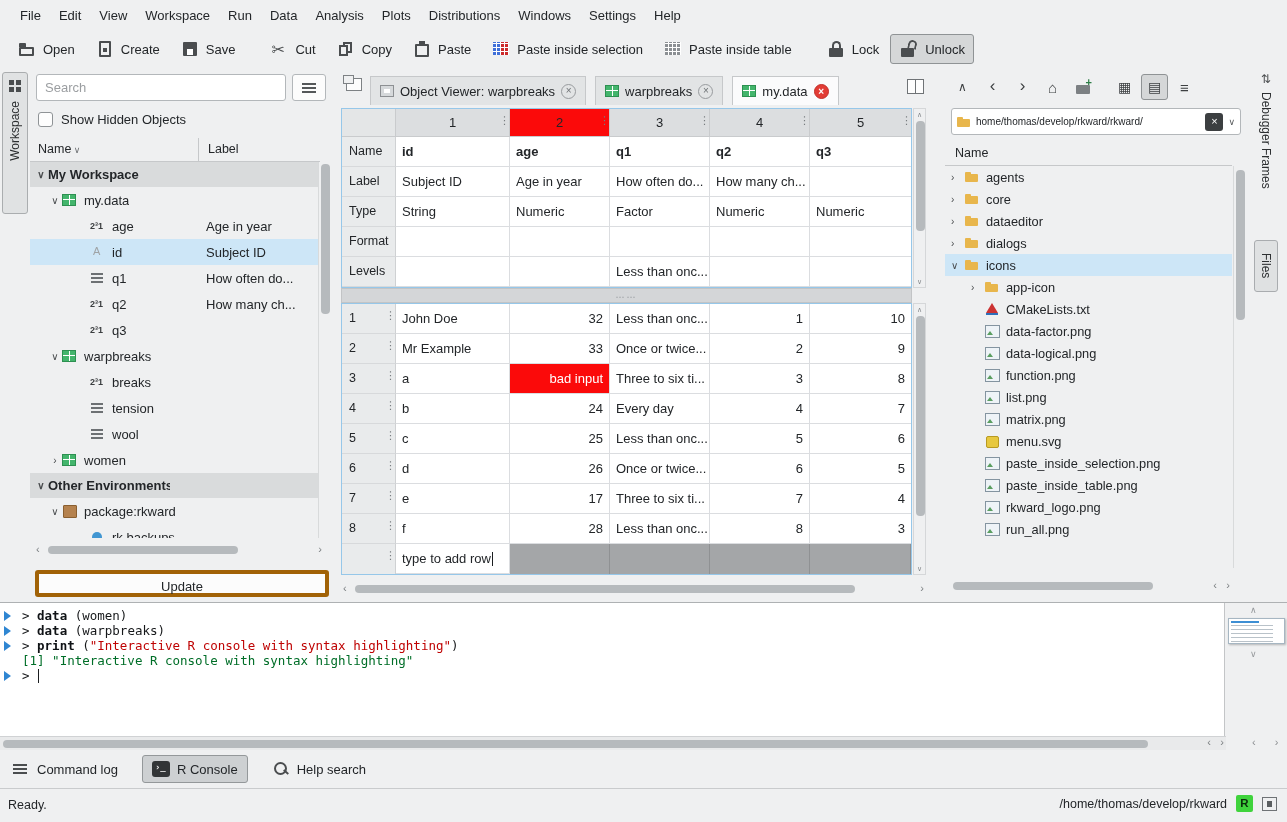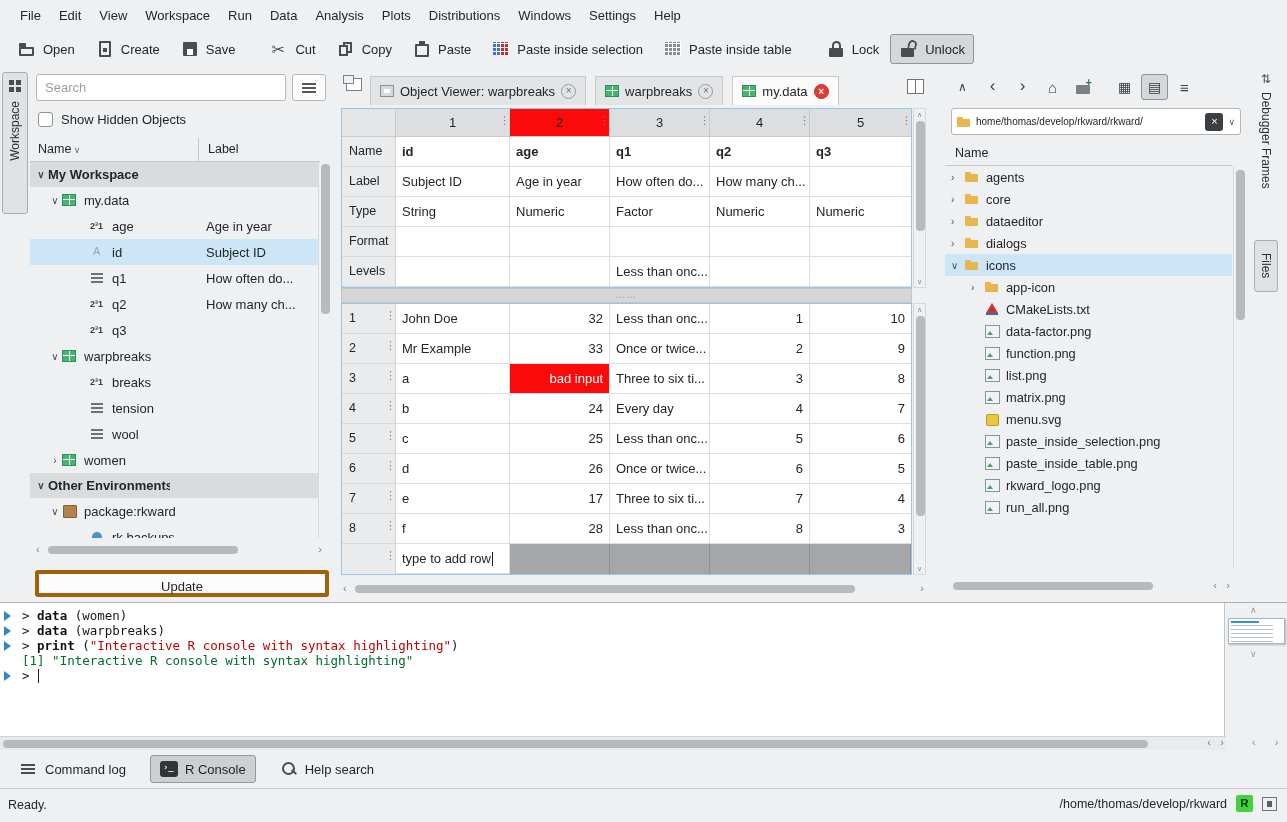--- a/index.html
+++ b/index.html
@@ -230,21 +230,21 @@
   #console-minimap::before{content:"";position:absolute;left:2px;top:5px;width:42px;height:18px;
     background:repeating-linear-gradient(0deg,#b9c2c9 0 1px,transparent 1px 4px)}
   #console-minimap::after{content:"";position:absolute;left:2px;top:2px;width:28px;height:2px;background:#3d8fd4}
   .cs-arr{position:absolute;left:1250px;font-size:9px;color:#96999c}
   #console-hscroll{position:absolute;left:0;top:736px;width:1226px;height:14px;background:#e9eaeb;border-top:1px solid #d0d2d4}
   #console-hscroll .hhandle{left:3px;width:1145px;top:3px}
   #corner-arrows{position:absolute;left:1252px;top:736px;font-size:11px;color:#8d9093;letter-spacing:8px}
   #corner-arrows::before{content:"‹ ›"}
 
   
-  #bottom-tools{position:absolute;left:0;top:752px;width:100%;height:34px;display:flex;align-items:center;gap:14px;padding-left:10px}
+  #bottom-tools{position:absolute;left:0;top:752px;width:100%;height:34px;display:flex;align-items:center;gap:14px;padding-left:2px}
   .bt-btn{display:flex;align-items:center;gap:7px;padding:4px 9px;border:1px solid transparent;border-radius:3px;height:28px}
   .bt-btn[data-pressed="true"]{background:#cdd0d2;border-color:#94989a}
   .bti{width:18px;height:16px;position:relative;flex:none}
   .bti::before,.bti::after{position:absolute}
   [data-icon="log-icon"]::before{content:"";left:1px;top:3px;width:14px;height:10px;background:repeating-linear-gradient(0deg,#4a4d4f 0 2px,transparent 2px 4px)}
   [data-icon="console-icon"]{background:#323537;border-radius:3px}
   [data-icon="console-icon"]::before{content:"›_";left:3px;top:1px;color:#e8e8e8;font-size:9px;font-weight:bold;font-family:"DejaVu Sans Mono",monospace}
   [data-icon="help-search-icon"]::before{content:"";left:2px;top:1px;width:9px;height:9px;border:2px solid #4a4d4f;border-radius:50%}
   [data-icon="help-search-icon"]::after{content:"";left:11px;top:10px;width:6px;height:2px;background:#4a4d4f;transform:rotate(40deg)}
 
@@ -737,20 +737,25 @@
           <span class="fname">CMakeLists.txt</span>
         </div>
         <div class="frow" data-ind="1" data-ic="image">
           <span class="farrow"></span>
           <span class="ficon"></span>
           <span class="fname">data-factor.png</span>
         </div>
         <div class="frow" data-ind="1" data-ic="image">
           <span class="farrow"></span>
           <span class="ficon"></span>
+          <span class="fname">data-logical.png</span>
+        </div>
+        <div class="frow" data-ind="1" data-ic="image">
+          <span class="farrow"></span>
+          <span class="ficon"></span>
           <span class="fname">function.png</span>
         </div>
         <div class="frow" data-ind="1" data-ic="image">
           <span class="farrow"></span>
           <span class="ficon"></span>
           <span class="fname">list.png</span>
         </div>
         <div class="frow" data-ind="1" data-ic="image">
           <span class="farrow"></span>
           <span class="ficon"></span>

